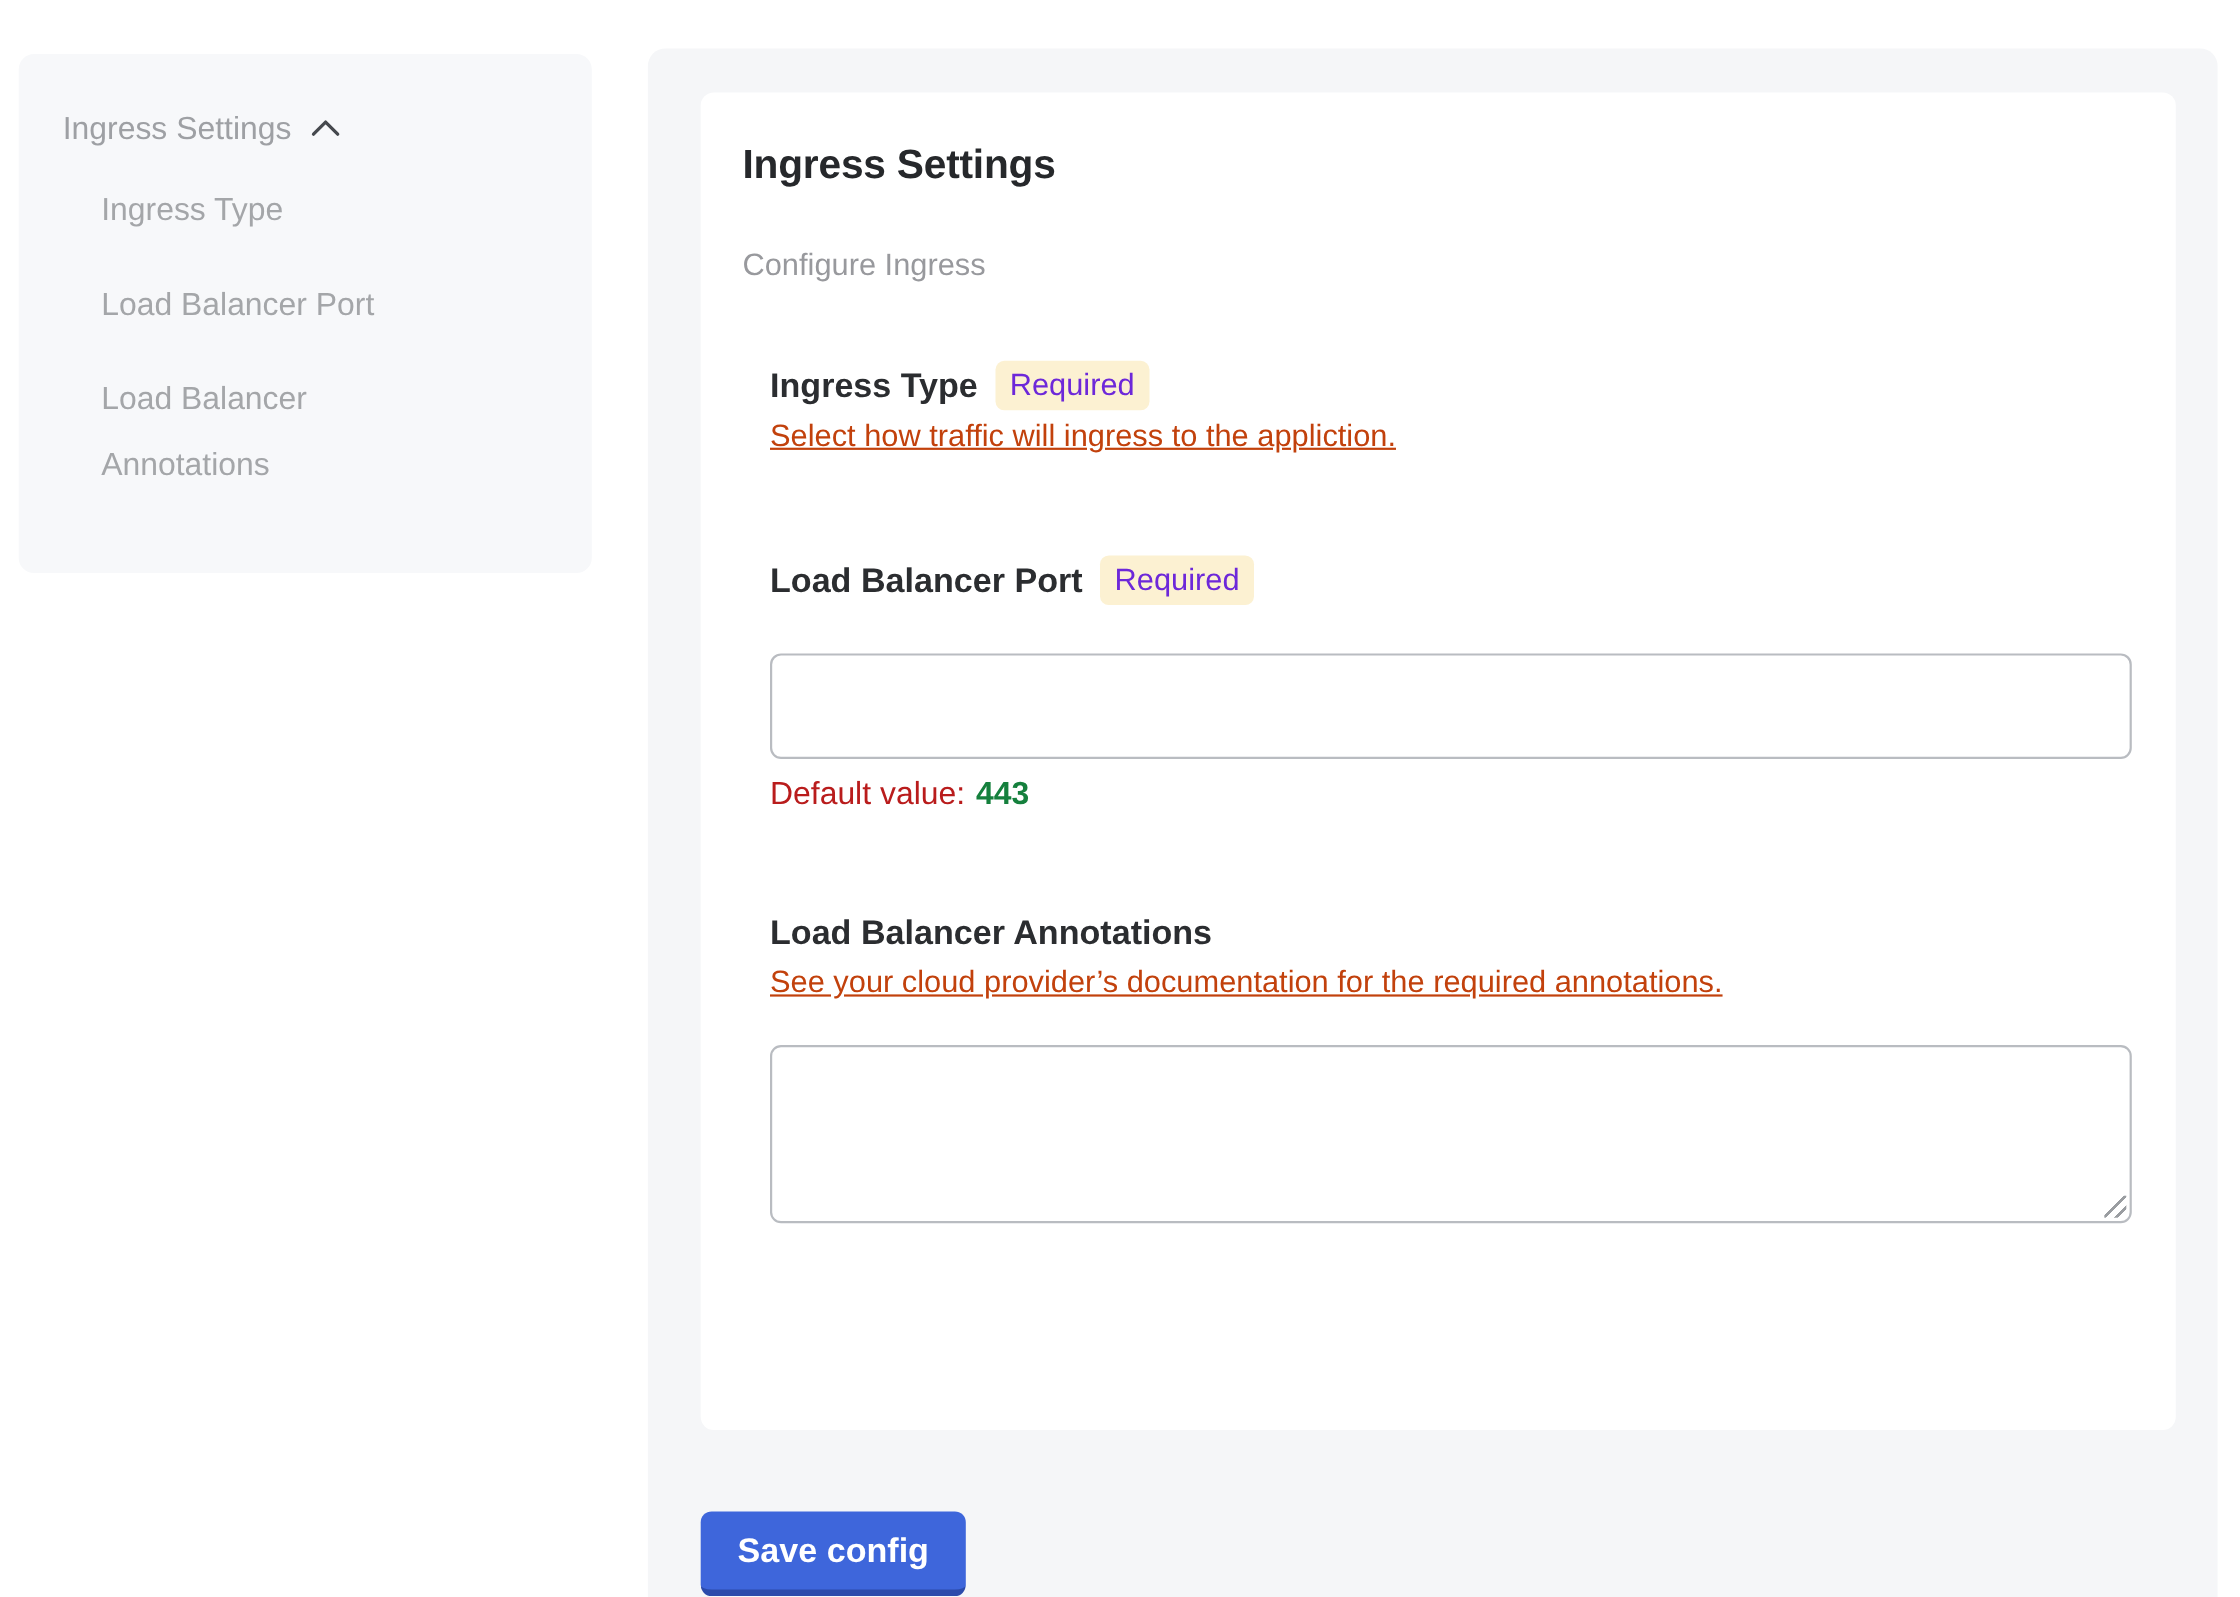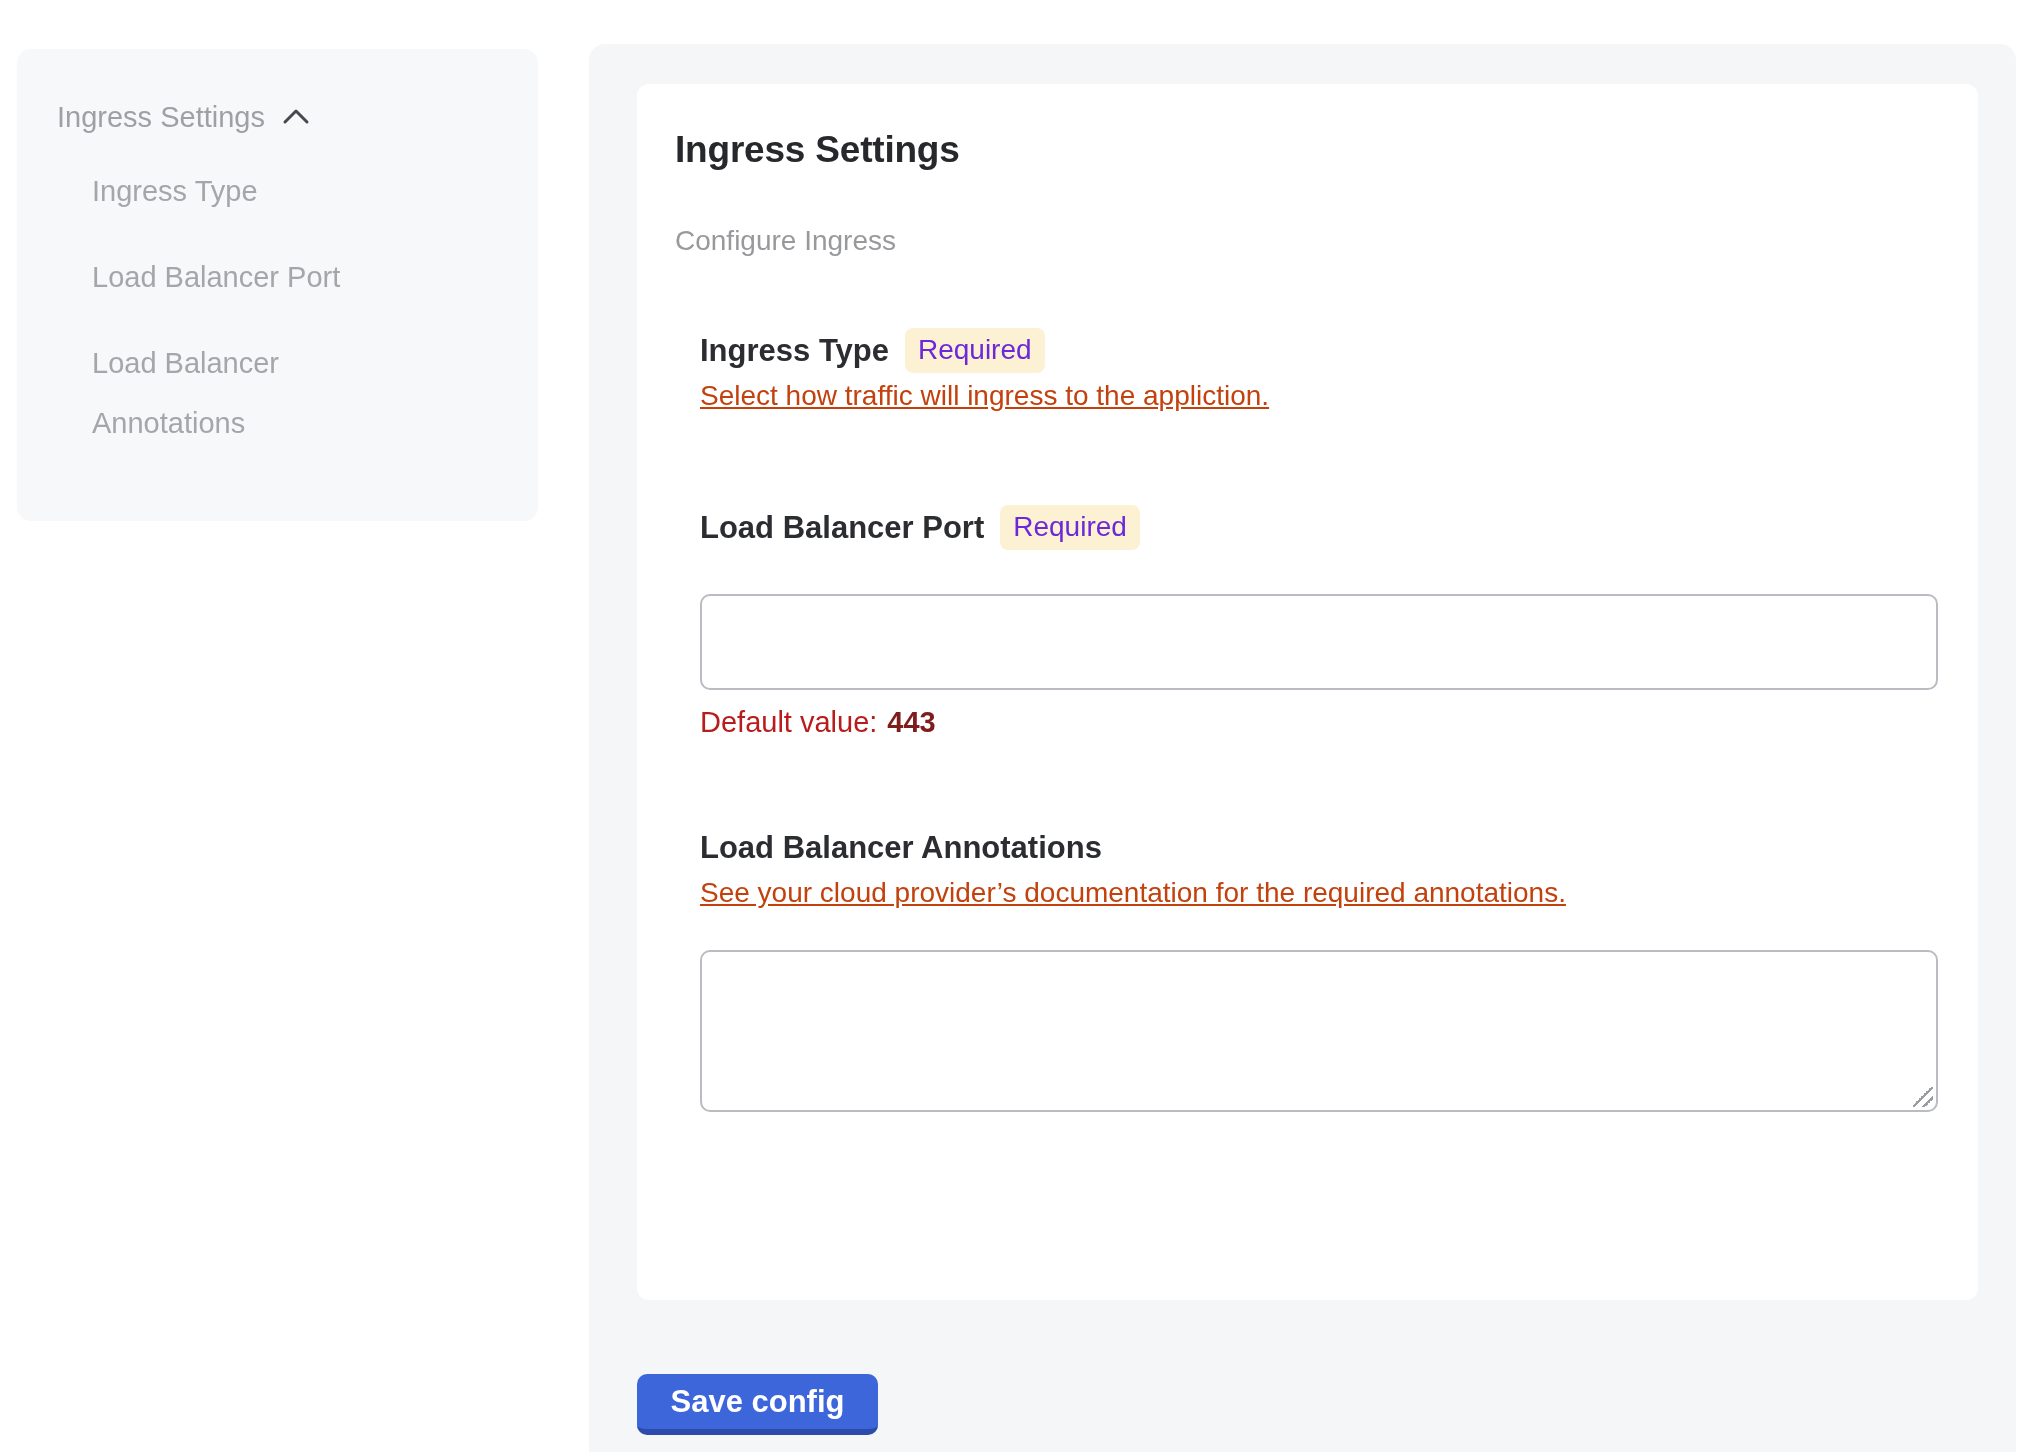--- a/index.html
+++ b/index.html
@@ -133,21 +133,21 @@
     padding: 0 24px;
     font-family: inherit;
     color: #26282b;
     outline: none;
   }
   .default-line {
     margin-top: 14px;
     font-size: 29px; line-height: 36px;
   }
   .default-label { color: #b91c1c; }
-  .default-value { color: #7f1d1d; font-weight: 700; margin-left: 10px; }
+  .default-value { color: #15803d; font-weight: 700; margin-left: 10px; }
 
   .textarea-wrap { position: relative; margin-top: 40px; width: 1238px; height: 162px; }
   .text-area {
     display: block;
     width: 100%; height: 100%;
     border: 2px solid #b9bcc1;
     border-radius: 10px;
     background: #ffffff;
     font-size: 30px;
     padding: 18px 24px;
@@ -165,21 +165,21 @@
       linear-gradient(135deg,
         transparent 0 45%, #9a9da1 45% 53%,
         transparent 53% 72%, #9a9da1 72% 80%,
         transparent 80%);
   }
 
   
   .save-btn {
     display: block;
     margin-top: 74px;
-    width: 241px; height: 61px;
+    width: 241px; height: 77px;
     background: #3e66db;
     border: none;
     border-bottom: 6px solid #2c4bab;
     border-radius: 10px;
     color: #ffffff;
     font-size: 31px;
     font-weight: 700;
     font-family: inherit;
     cursor: pointer;
   }

